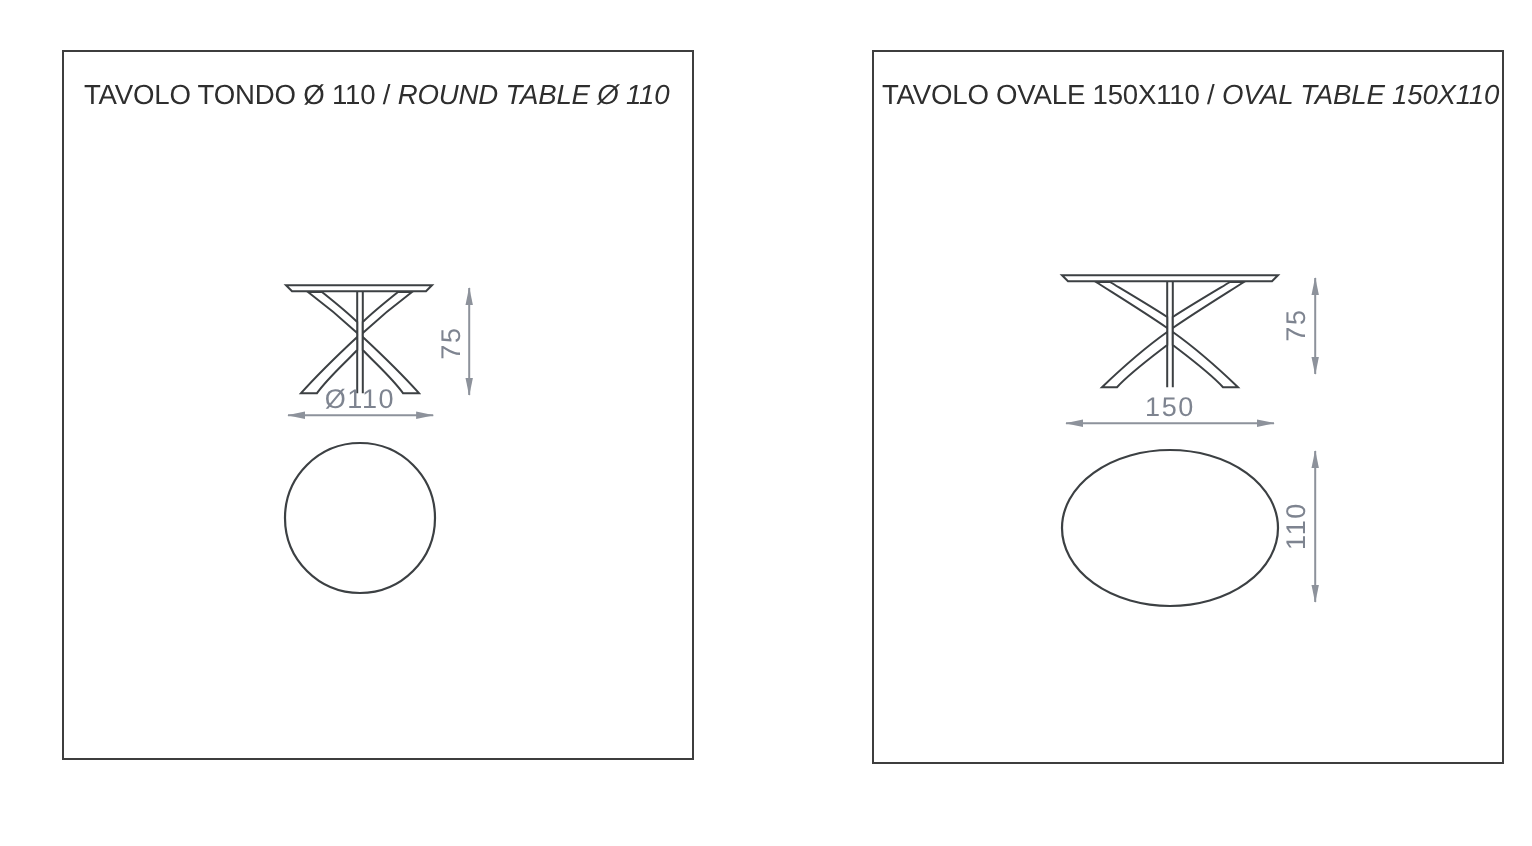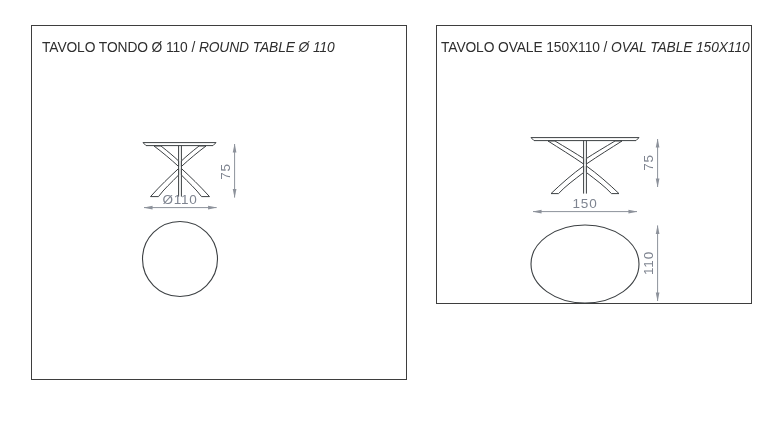--- a/index.html
+++ b/index.html
@@ -12,22 +12,22 @@
   }
   html,body{margin:0;padding:0;background:var(--bg);}
   .sheet{
     position:relative;width:766px;height:423px;background:var(--bg);
     font-family:"Liberation Sans", sans-serif;overflow:hidden;
   }
   .panel{
     position:absolute;top:25px;background:var(--bg);
     border:1.4px solid var(--border);box-sizing:border-box;
   }
-  .panel-0{left:31px;width:376px;height:355px;text-align:center;}
-  .panel-1{left:436px;width:316px;height:279px;}
+  .panel-0{left:31px;width:316px;height:355px;text-align:center;}
+  .panel-1{left:436px;width:316px;height:357px;}
   .panel-title{
     position:absolute;top:14px;white-space:nowrap;
     font-size:13.8px;color:var(--title);letter-spacing:-0.1px;
   }
   .panel-0 .panel-title{left:10px;}
   .panel-1 .panel-title{left:4px;}
   .t-en{font-style:italic;}
   .drawing{position:absolute;left:0;top:0;}
   
   .draw-stroke{stroke:var(--draw);stroke-width:1;fill:#ffffff;}

